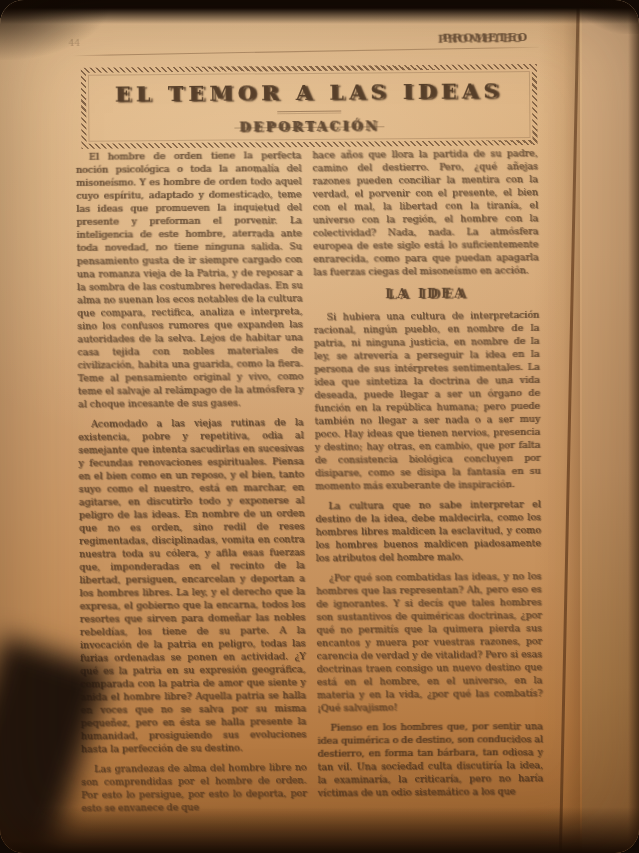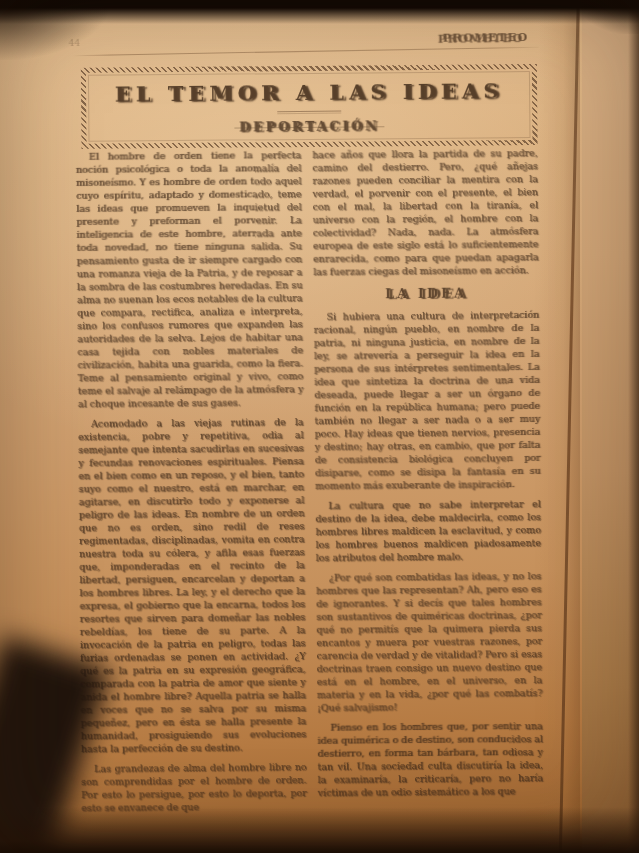--- a/index.html
+++ b/index.html
@@ -1,17 +1,17 @@
 <!DOCTYPE html>
 <html style="--paper-hi: #e3bc8e; --paper-mid: #d0a171; --paper-lo: #9c6430; --ink: #402b1a;"><head>
 <meta charset="utf-8">
 <style>
   html,body{margin:0;padding:0;background:#120a05;}
   .photo{position:relative;width:639px;height:853px;overflow:hidden;
-         background:#c89a68;font-family:"DejaVu Serif","Liberation Serif",serif;}
+         background:#c89a68;font-family:"DejaVu Serif","Liberation Serif",serif;border-radius:24px;}
 
   
   .page-main{position:absolute;left:0;top:0;width:598px;height:853px;
     background:
       radial-gradient(ellipse 620px 420px at 42% 22%, rgba(255,236,200,.30), rgba(255,236,200,0) 65%),
       linear-gradient(176deg, var(--paper-hi) 0%, #d9ae7d 20%, var(--paper-mid) 46%,
                       #c6915c 68%, #b57a42 85%, var(--paper-lo) 97%, #7c4c20 100%);}
   .page-inner{position:absolute;inset:0;transform:rotate(-0.5deg);}
 
   

